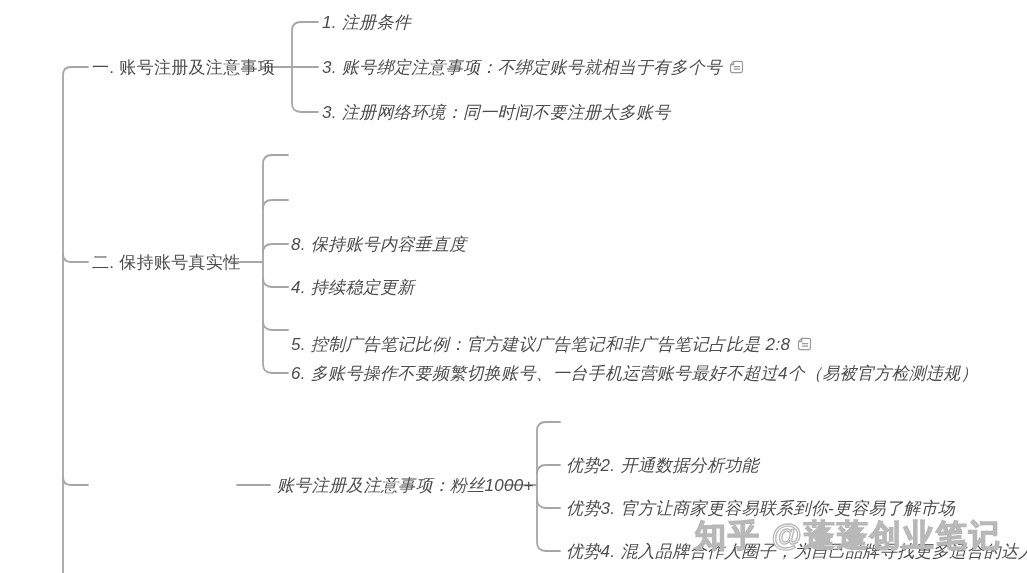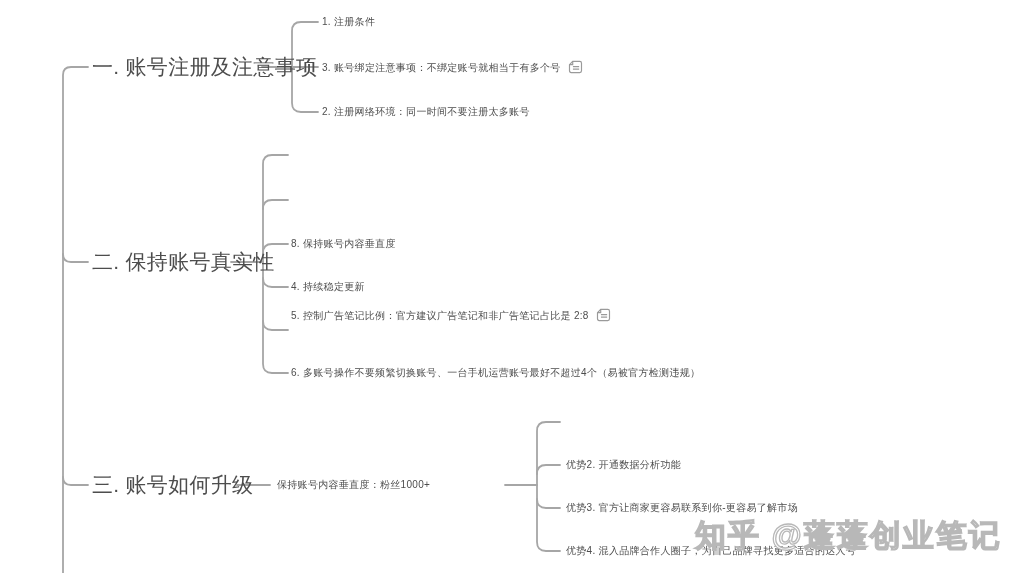--- a/index.html
+++ b/index.html
@@ -13,22 +13,22 @@
   #connectors{position:absolute;left:0;top:0;z-index:1;}
   .node{
     position:absolute;
     transform:translateY(-50%);
     display:flex;align-items:center;gap:7px;
     white-space:nowrap;
     color:#4d4d4d;
     z-index:2;
     letter-spacing:0.3px;
   }
-  .main-topic{font-size:21px;}
-  .sub-topic{font-size:10px;}
+  .main-topic{font-size:17px;}
+  .sub-topic{font-size:17px;font-style:italic;}
   .note-icon{flex:0 0 auto;display:block;}
   #watermark{
     position:absolute;
     left:695px;top:536px;
     transform:translateY(-50%);
     font-size:31px;
     font-weight:bold;
     letter-spacing:2px;
     white-space:nowrap;
     color:#ffffff;
@@ -68,66 +68,63 @@
   </svg>
 
   <div class="node main-topic" style="left:92px;top:67px">
     <span>一. 账号注册及注意事项</span>
   </div>
 
   <div class="node main-topic" style="left:92px;top:262px">
     <span>二. 保持账号真实性</span>
   </div>
 
-  <div class="node main-topic" style="left:92px;top:485px">
-    <span>三. 账号如何升级</span>
-  </div>
 
   <div class="node sub-topic" style="left:322px;top:22px">
     <span>1. 注册条件</span>
   </div>
 
   <div class="node sub-topic" style="left:322px;top:67px">
     <span>3. 账号绑定注意事项：不绑定账号就相当于有多个号</span>
     <svg class="note-icon" width="15" height="15" viewBox="0 0 14 14" fill="none" stroke="#9a9a9a" stroke-width="1.1">
       <path d="M4.4 1.8 H11 Q12.6 1.8 12.6 3.4 V10.6 Q12.6 12.2 11 12.2 H3 Q1.4 12.2 1.4 10.6 V4.8 Z"></path>
       <path d="M1.4 4.8 L4.4 4.8 L4.4 1.8"></path>
       <path d="M4.6 6.6 H10.4 M4.6 9 H10.4"></path>
     </svg>
   </div>
 
   <div class="node sub-topic" style="left:322px;top:112px">
-    <span>2. 注册网络环境：同一时间不要注册太多账号</span>
+    <span>3. 注册网络环境：同一时间不要注册太多账号</span>
   </div>
 
 
 
   <div class="node sub-topic" style="left:291px;top:244px">
     <span>8. 保持账号内容垂直度</span>
   </div>
 
   <div class="node sub-topic" style="left:291px;top:287px">
     <span>4. 持续稳定更新</span>
   </div>
 
-  <div class="node sub-topic" style="left:291px;top:315px">
+  <div class="node sub-topic" style="left:291px;top:344px">
     <span>5. 控制广告笔记比例：官方建议广告笔记和非广告笔记占比是 2:8</span>
     <svg class="note-icon" width="15" height="15" viewBox="0 0 14 14" fill="none" stroke="#9a9a9a" stroke-width="1.1">
       <path d="M4.4 1.8 H11 Q12.6 1.8 12.6 3.4 V10.6 Q12.6 12.2 11 12.2 H3 Q1.4 12.2 1.4 10.6 V4.8 Z"></path>
       <path d="M1.4 4.8 L4.4 4.8 L4.4 1.8"></path>
       <path d="M4.6 6.6 H10.4 M4.6 9 H10.4"></path>
     </svg>
   </div>
 
   <div class="node sub-topic" style="left:291px;top:373px">
     <span>6. 多账号操作不要频繁切换账号、一台手机运营账号最好不超过4个（易被官方检测违规）</span>
   </div>
 
   <div class="node sub-topic" style="left:277px;top:485px">
-    <span>保持账号内容垂直度：粉丝1000+</span>
+    <span>账号注册及注意事项：粉丝1000+</span>
   </div>
 
 
   <div class="node sub-topic" style="left:566px;top:465px">
     <span>优势2. 开通数据分析功能</span>
   </div>
 
   <div class="node sub-topic" style="left:566px;top:508px">
     <span>优势3. 官方让商家更容易联系到你-更容易了解市场</span>
   </div>

